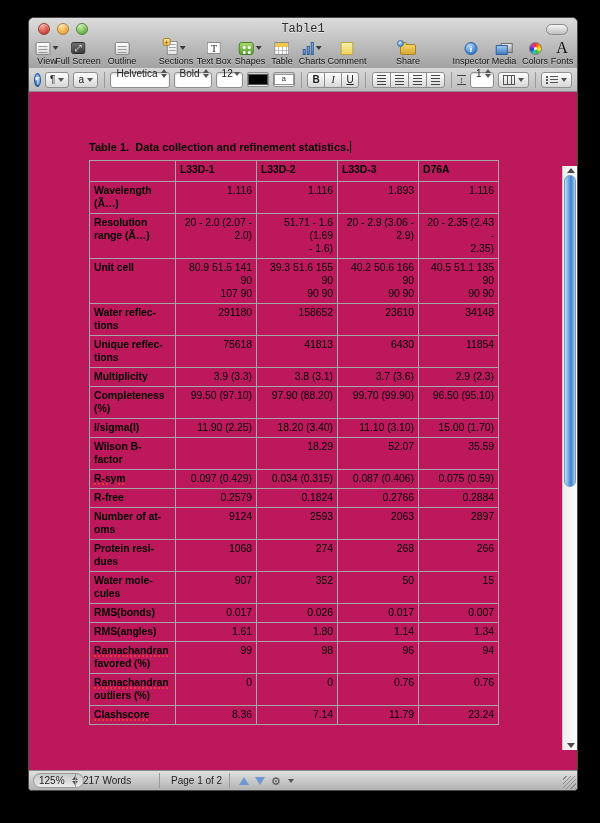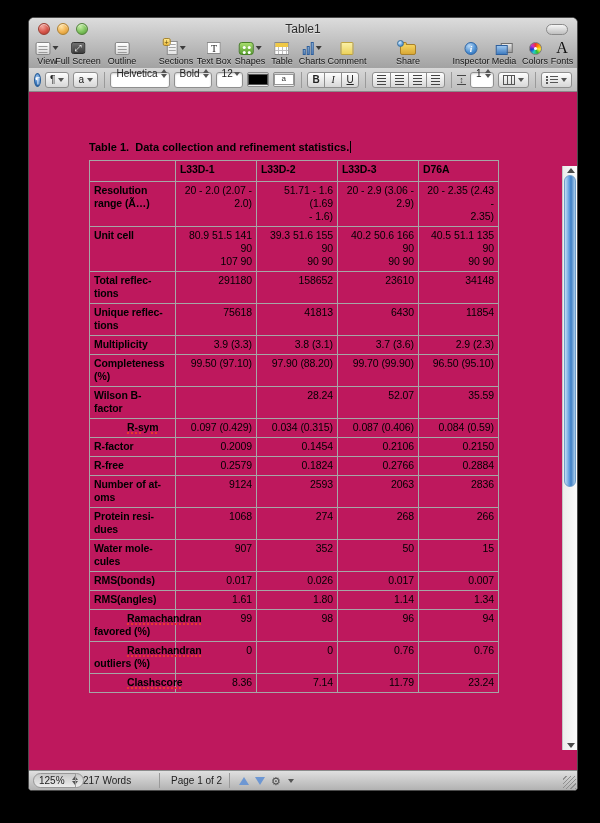--- a/index.html
+++ b/index.html
@@ -5,21 +5,21 @@
   html,body{margin:0;padding:0;background:#000;}
   .canvas{position:relative;width:600px;height:823px;background:#000;overflow:hidden;
           font-family:"Liberation Sans",sans-serif;}
   .window{position:absolute;left:28px;top:17px;width:550px;height:774px;
           border-radius:6px 6px 4px 4px;background:#fff;overflow:hidden;
           box-shadow:0 8px 28px rgba(0,0,0,.7);border:1px solid #4a4a4a;box-sizing:border-box;}
 
   
   .chrome{position:absolute;top:0;left:0;right:0;height:50px;
           background:linear-gradient(#dcdcdc,#a2a2a2);border-bottom:1px solid #6d6d6d;}
-  .titlebar{position:relative;height:22px;}
+  .titlebar{position:relative;height:22px;font-family:Liberation Mono, monospace;}
   .traffic{position:absolute;left:9px;top:5px;display:flex;gap:7px;}
   .light{width:12px;height:12px;border-radius:50%;box-sizing:border-box;box-shadow:inset 0 1px 1px rgba(255,255,255,.6);}
   .light.red{background:radial-gradient(circle at 35% 28%,#f2a69d,#d8554a 55%,#a5372c);border:1px solid #9a3c30;}
   .light.yellow{background:radial-gradient(circle at 35% 28%,#ffe2a3,#f0b14e 55%,#c98f2e);border:1px solid #ad8030;}
   .light.green{background:radial-gradient(circle at 35% 28%,#c4eda4,#7cc25b 55%,#4f9334);border:1px solid #53823a;}
   .wtitle{text-align:center;font-size:12px;line-height:22px;color:#2c2c2c;text-shadow:0 1px 0 rgba(255,255,255,.5);}
   .pill{position:absolute;right:9px;top:6px;width:22px;height:11px;border-radius:6px;
         background:linear-gradient(#f6f6f6,#bfbfbf);border:1px solid #8a8a8a;box-sizing:border-box;}
 
   .toolbar{position:relative;height:28px;}
@@ -119,21 +119,21 @@
   .content{position:absolute;top:74px;left:0;right:0;bottom:20px;background:#be185d;overflow:hidden;}
   .doc{position:absolute;inset:0;padding:49px 20px 0 60px;box-sizing:border-box;}
   .doc-title{font-size:11px;font-weight:bold;color:#000;white-space:pre-wrap;}
   .caret{display:inline-block;width:1px;height:12px;background:#000;vertical-align:-2px;margin-left:1px;}
   table.stats{border-collapse:collapse;table-layout:fixed;width:409px;margin-top:7px;}
   table.stats th,table.stats td{border:1px solid #a6a6a6;font-size:10.5px;line-height:13px;
       padding:2px 4px 3px;vertical-align:top;color:#000;letter-spacing:-0.1px;box-sizing:border-box;}
   table.stats thead th{text-align:left;font-weight:bold;height:21px;}
   table.stats th.rl{text-align:left;font-weight:bold;white-space:pre-line;}
   table.stats td.val{text-align:right;font-weight:normal;white-space:pre-line;}
-  .sp{text-decoration:underline;text-decoration-style:dotted;text-decoration-color:#e8392f;text-decoration-thickness:1.5px;margin-left:33px;}
+  .sp{text-decoration:underline;text-decoration-style:dotted;text-decoration-color:#e8392f;text-decoration-thickness:1.5px;}
 
   
   .scrollbar{position:absolute;top:74px;bottom:20px;right:0;width:15px;background:linear-gradient(90deg,#ececec,#fbfbfb);
       border-left:1px solid #c6c6c6;box-sizing:border-box;}
   .sb-up{position:absolute;top:2px;left:4px;width:0;height:0;border-left:4px solid transparent;border-right:4px solid transparent;border-bottom:5px solid #4a4a4a;}
   .sb-dn{position:absolute;bottom:2px;left:4px;width:0;height:0;border-left:4px solid transparent;border-right:4px solid transparent;border-top:5px solid #4a4a4a;}
   .thumb{position:absolute;left:1px;right:1px;top:9px;height:312px;border-radius:7px;border:1px solid #6f9ecb;
       background:linear-gradient(90deg,#c3dcf3,#5b9ade 45%,#3f7fc4 60%,#aacdec);box-sizing:border-box;}
 
   
@@ -359,20 +359,28 @@
               <tr>
                 <th></th>
                 <th>L33D-1</th>
                 <th>L33D-2</th>
                 <th>L33D-3</th>
                 <th>D76A</th>
               </tr>
             </thead>
           <tbody>
               <tr>
+                <th class="rl">Wavelength
+(Ã…)</th>
+                <td class="val">1.116</td>
+                <td class="val">1.116</td>
+                <td class="val">1.893</td>
+                <td class="val">1.116</td>
+              </tr>
+              <tr>
                 <th class="rl">Resolution
 range (Ã…)</th>
                 <td class="val">20  - 2.0 (2.07  -
 2.0)</td>
                 <td class="val">51.71  - 1.6 (1.69
 - 1.6)</td>
                 <td class="val">20  - 2.9 (3.06  -
 2.9)</td>
                 <td class="val">20  - 2.35 (2.43  -
 2.35)</td>
@@ -382,21 +390,21 @@
                 <td class="val">80.9 51.5 141 90
 107 90</td>
                 <td class="val">39.3 51.6 155 90
 90 90</td>
                 <td class="val">40.2 50.6 166 90
 90 90</td>
                 <td class="val">40.5 51.1 135 90
 90 90</td>
               </tr>
               <tr>
-                <th class="rl">Total reflec-
+                <th class="rl">Water reflec-
 tions</th>
                 <td class="val">291180</td>
                 <td class="val">158652</td>
                 <td class="val">23610</td>
                 <td class="val">34148</td>
               </tr>
               <tr>
                 <th class="rl">Unique reflec-
 tions</th>
                 <td class="val">75618</td>
@@ -413,55 +421,55 @@
               </tr>
               <tr>
                 <th class="rl">Completeness
 (%)</th>
                 <td class="val">99.50 (97.10)</td>
                 <td class="val">97.90 (88.20)</td>
                 <td class="val">99.70 (99.90)</td>
                 <td class="val">96.50 (95.10)</td>
               </tr>
               <tr>
+                <th class="rl">I/sigma(I)</th>
+                <td class="val">11.90 (2.25)</td>
+                <td class="val">18.20 (3.40)</td>
+                <td class="val">11.10 (3.10)</td>
+                <td class="val">15.00 (1.70)</td>
+              </tr>
+              <tr>
                 <th class="rl">Wilson B-
 factor</th>
                 <td class="val"></td>
-                <td class="val">28.24</td>
+                <td class="val">18.29</td>
                 <td class="val">52.07</td>
                 <td class="val">35.59</td>
               </tr>
               <tr>
                 <th class="rl"><span class="sp">R-sym</span></th>
                 <td class="val">0.097 (0.429)</td>
                 <td class="val">0.034 (0.315)</td>
                 <td class="val">0.087 (0.406)</td>
-                <td class="val">0.084 (0.59)</td>
-              </tr>
-              <tr>
-                <th class="rl">R-factor</th>
-                <td class="val">0.2009</td>
-                <td class="val">0.1454</td>
-                <td class="val">0.2106</td>
-                <td class="val">0.2150</td>
+                <td class="val">0.075 (0.59)</td>
               </tr>
               <tr>
                 <th class="rl">R-free</th>
                 <td class="val">0.2579</td>
                 <td class="val">0.1824</td>
                 <td class="val">0.2766</td>
                 <td class="val">0.2884</td>
               </tr>
               <tr>
                 <th class="rl">Number of at-
 oms</th>
                 <td class="val">9124</td>
                 <td class="val">2593</td>
                 <td class="val">2063</td>
-                <td class="val">2836</td>
+                <td class="val">2897</td>
               </tr>
               <tr>
                 <th class="rl">Protein resi-
 dues</th>
                 <td class="val">1068</td>
                 <td class="val">274</td>
                 <td class="val">268</td>
                 <td class="val">266</td>
               </tr>
               <tr>

